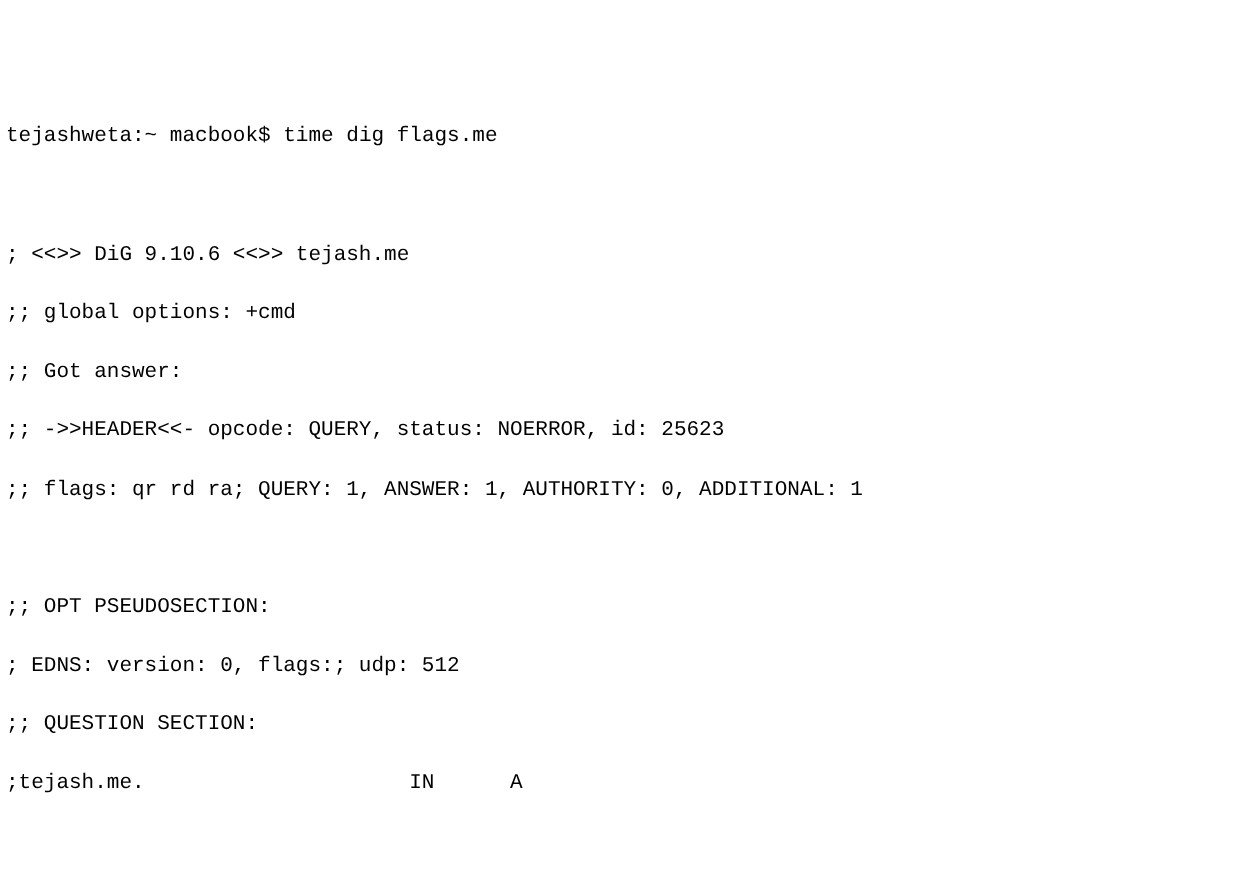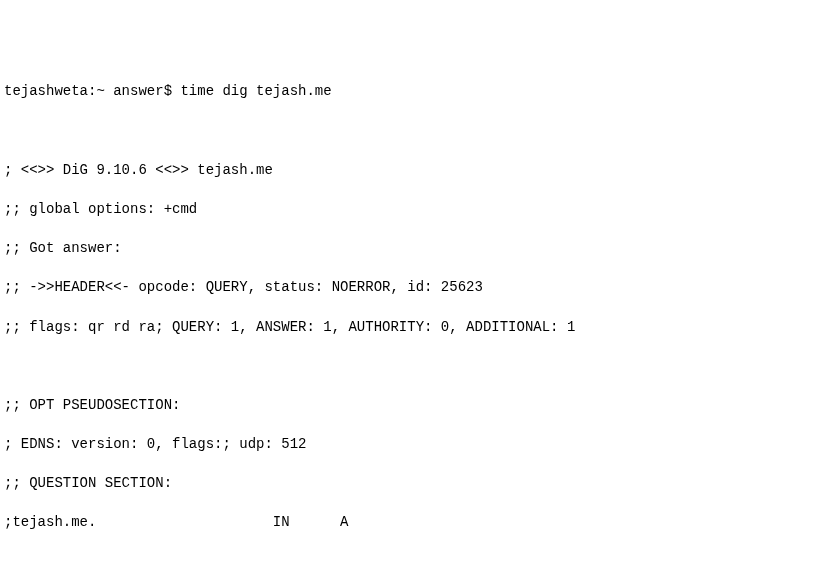--- a/index.html
+++ b/index.html
@@ -21,21 +21,21 @@
     }
     .line {
       display: block;
     }
   </style>
 </head>
 <body>
 
 
 
-<div class="terminal"><span class="line"><span>tejashweta:~ answer$</span> <span>time dig tejash.me</span></span>
+<div class="terminal"><span class="line"><span>tejashweta:~ macbook$</span> <span>time dig flags.me</span></span>
 <span class="line"> </span>
 <span class="line">; &lt;&lt;&gt;&gt; DiG 9.10.6 &lt;&lt;&gt;&gt; tejash.me</span>
 <span class="line">;; global options: +cmd</span>
 <span class="line">;; Got answer:</span>
 <span class="line">;; -&gt;&gt;HEADER&lt;&lt;- opcode: QUERY, status: NOERROR, id: 25623</span>
 <span class="line">;; flags: qr rd ra; QUERY: 1, ANSWER: 1, AUTHORITY: 0, ADDITIONAL: 1</span>
 <span class="line"> </span>
 <span class="line">;; OPT PSEUDOSECTION:</span>
 <span class="line">; EDNS: version: 0, flags:; udp: 512</span>
 <span class="line">;; QUESTION SECTION:</span>

